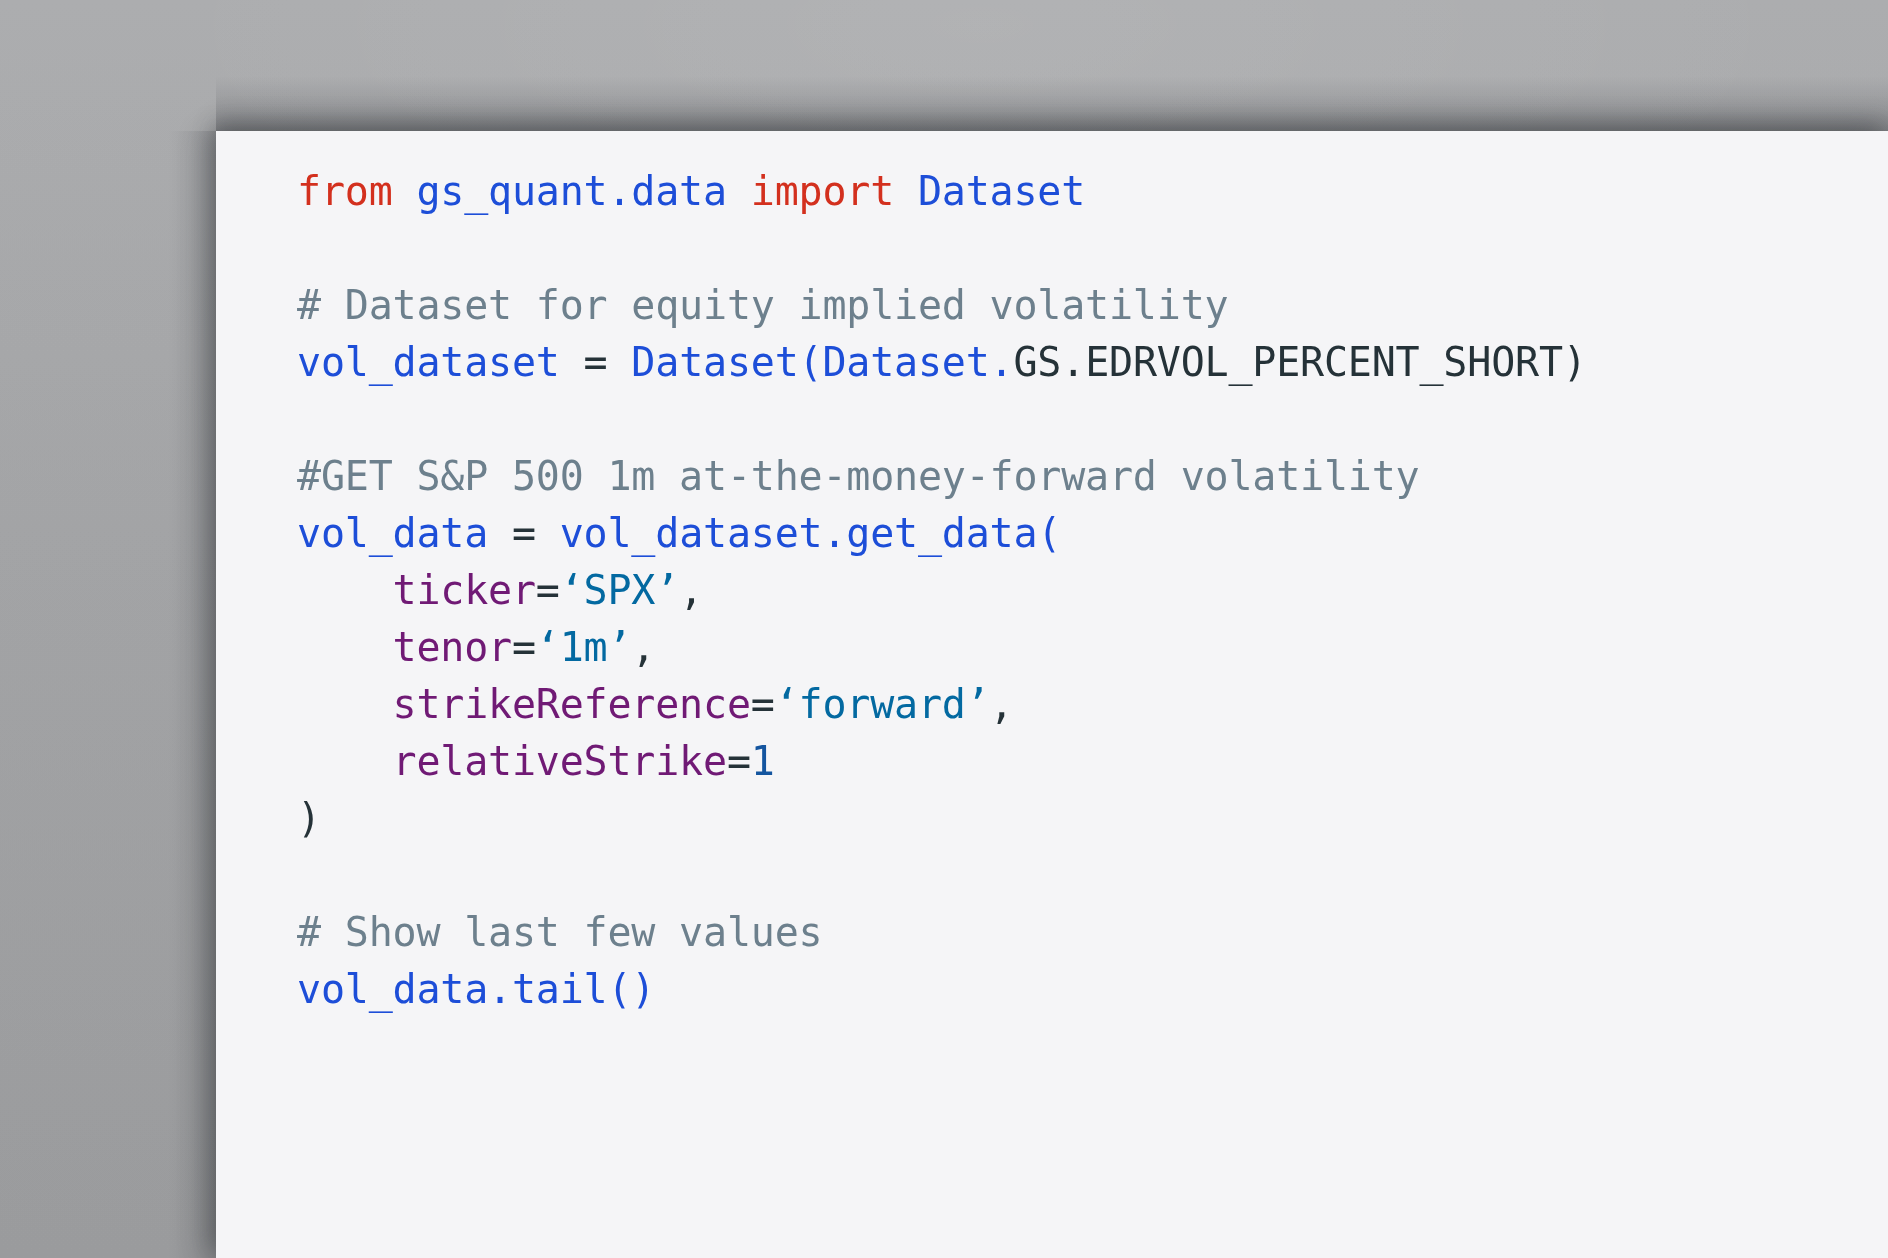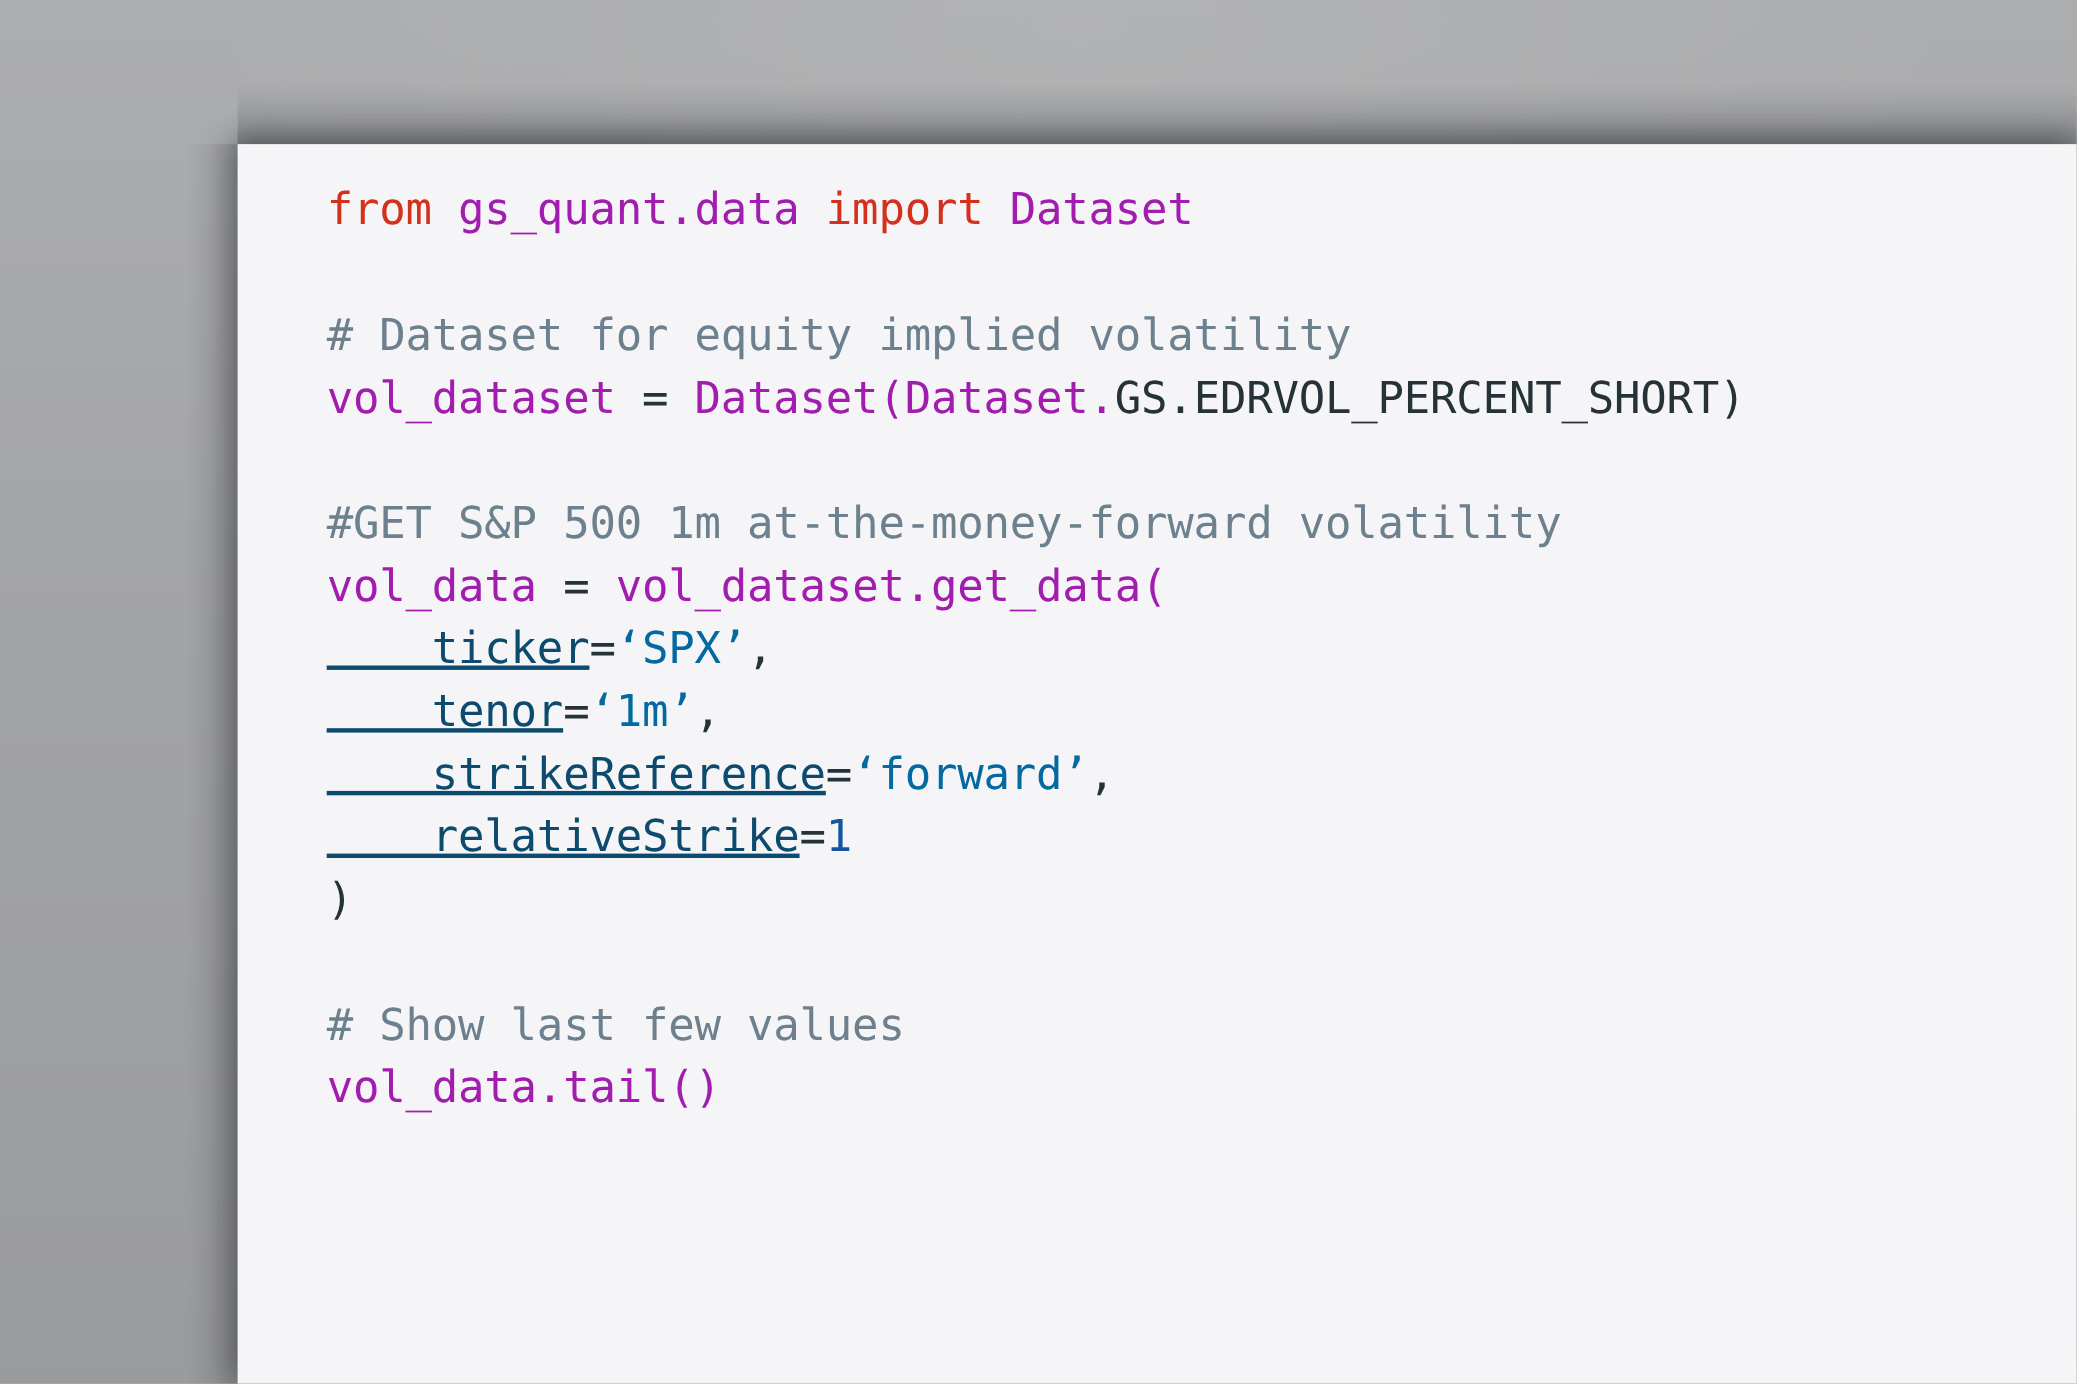--- a/index.html
+++ b/index.html
@@ -81,23 +81,23 @@
   }
 
   .code-line {
     height: 57px;
     white-space: pre;
   }
   .code-line.blank { height: 57px; }
 
   
   .tok-keyword   { color: #d3301e; margin-top: 45px; }
-  .tok-plain     { color: #a21caf; }
+  .tok-plain     { color: #1d4ed8; }
   .tok-comment   { color: #6d808d; }
-  .tok-kwarg     { color: #0c4a6e; text-decoration: underline; }
+  .tok-kwarg     { color: #701a75; }
   .tok-string    { color: #0369a1; }
   .tok-number    { color: #14559f; }
   .tok-punct     { color: #253238; }
 </style>
 </head>
 <body>
 
 <div id="root">
 
   <div id="backdrop-sheen"></div>

